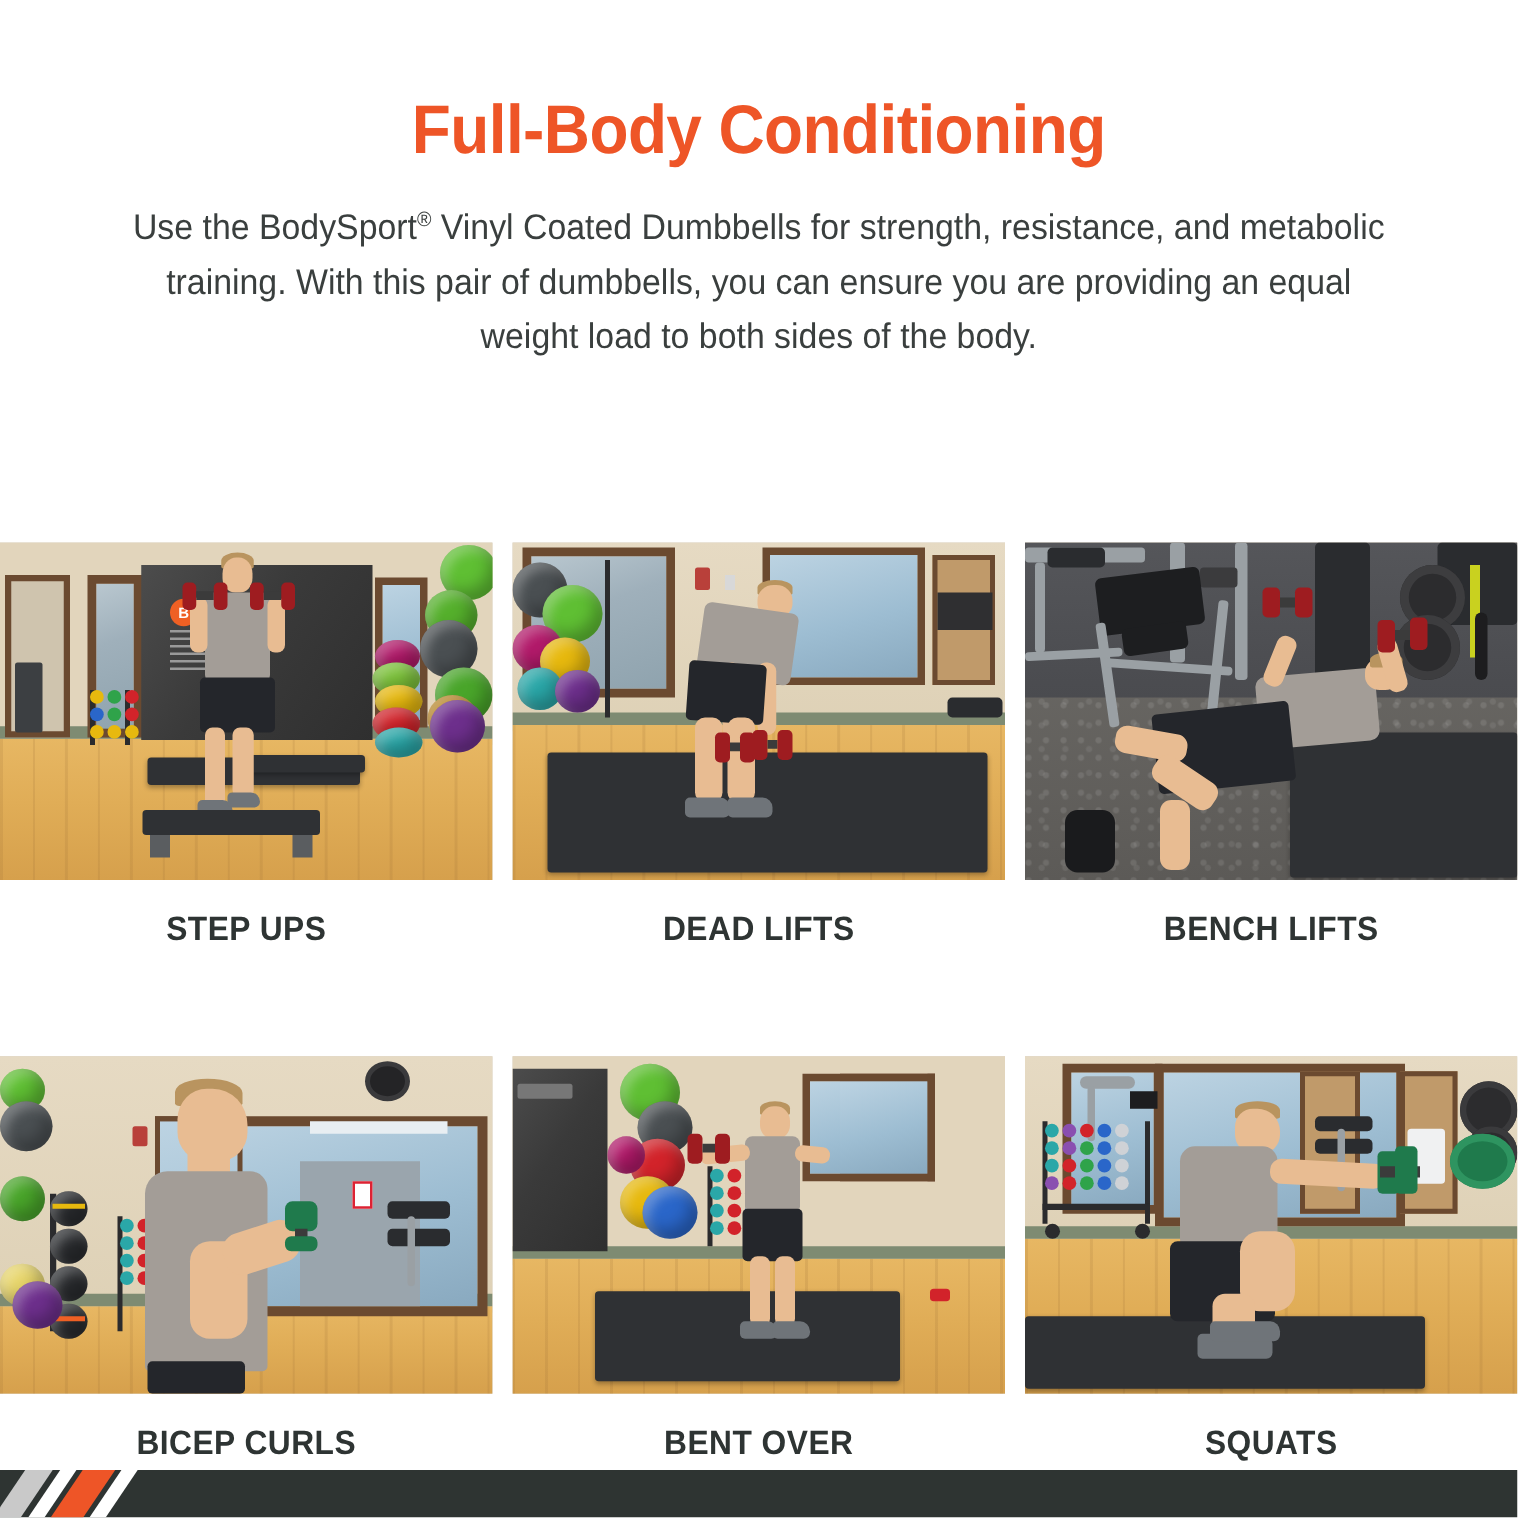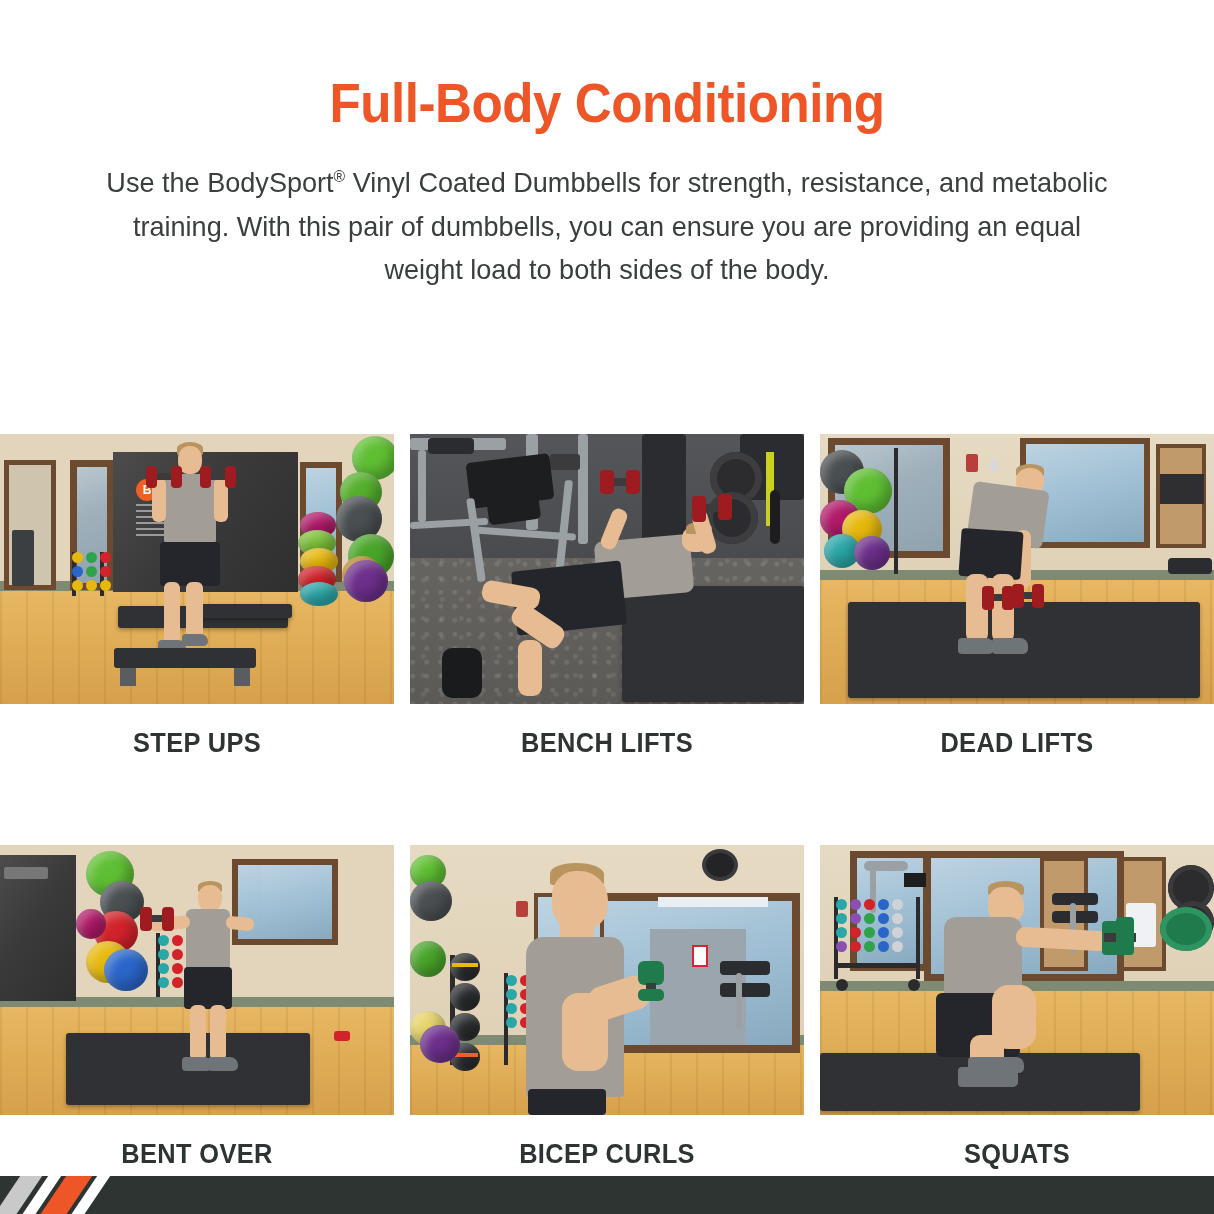--- a/index.html
+++ b/index.html
@@ -231,20 +231,67 @@
 
         <div class="layer" style="left:114px;top:214px;width:142px;height:20px;background:#2f3134;border-radius:3px;"></div>
         <div class="layer" style="left:120px;top:234px;width:16px;height:18px;background:#5a5d60;"></div>
         <div class="layer" style="left:234px;top:234px;width:16px;height:18px;background:#5a5d60;"></div>
       </div>
       <div class="caption">STEP UPS</div>
     </div>
 
     <div class="cell">
       <div class="photo">
+        <div class="layer wall2" style="height:56%"></div>
+        <div class="layer floor" style="height:46%"></div>
+        <div class="layer baseboard" style="bottom:46%"></div>
+
+        <div class="layer mirror" style="left:8px;top:4px;width:122px;height:120px;"></div>
+        <div class="layer window" style="left:200px;top:4px;width:130px;height:110px;"></div>
+        <div class="layer door" style="left:336px;top:10px;width:50px;height:104px;"></div>
+        <div class="layer" style="left:340px;top:40px;width:44px;height:30px;background:#2f2f31;"></div>
+
+        <div class="layer ball" style="left:0;top:16px;width:44px;height:44px;background:#4a4f52;"></div>
+        <div class="layer ball" style="left:24px;top:34px;width:48px;height:46px;background:#5fbf33;"></div>
+        <div class="layer ball" style="left:0;top:66px;width:40px;height:38px;background:#b21a6a;"></div>
+        <div class="layer ball" style="left:22px;top:76px;width:40px;height:38px;background:#e7b90e;"></div>
+        <div class="layer ball" style="left:4px;top:100px;width:36px;height:34px;background:#2aa7a8;"></div>
+        <div class="layer ball" style="left:34px;top:102px;width:36px;height:34px;background:#6d2f8c;"></div>
+        <div class="layer rackPost" style="left:74px;top:14px;width:4px;height:126px;"></div>
+
+        <div class="layer" style="left:146px;top:20px;width:12px;height:18px;background:#b9403a;border-radius:2px;"></div>
+        <div class="layer" style="left:170px;top:26px;width:8px;height:12px;background:#d8d8d8;"></div>
+
+        <div class="layer mat" style="left:28px;top:168px;width:352px;height:96px;"></div>
+
+        <div class="layer hair" style="left:196px;top:30px;width:28px;height:12px;"></div>
+        <div class="layer head" style="left:196px;top:34px;width:28px;height:26px;"></div>
+        <div class="layer shirt" style="left:150px;top:52px;width:76px;height:58px;transform:rotate(8deg);"></div>
+        <div class="layer skin" style="left:168px;top:96px;width:15px;height:60px;border-radius:7px;"></div>
+        <div class="layer skin" style="left:196px;top:96px;width:15px;height:58px;border-radius:7px;"></div>
+        <div class="layer shorts" style="left:140px;top:96px;width:62px;height:48px;transform:rotate(4deg);"></div>
+        <div class="layer skin" style="left:146px;top:140px;width:22px;height:68px;border-radius:8px;"></div>
+        <div class="layer skin" style="left:172px;top:140px;width:22px;height:68px;border-radius:8px;"></div>
+        <div class="layer shoe" style="left:138px;top:204px;width:36px;height:16px;"></div>
+        <div class="layer shoe" style="left:172px;top:204px;width:36px;height:16px;"></div>
+
+        <div class="layer dbRed" style="left:162px;top:152px;width:12px;height:24px;"></div>
+        <div class="layer dbBar" style="left:174px;top:160px;width:8px;height:7px;"></div>
+        <div class="layer dbRed" style="left:182px;top:152px;width:12px;height:24px;"></div>
+        <div class="layer dbRed" style="left:192px;top:150px;width:12px;height:24px;"></div>
+        <div class="layer dbBar" style="left:204px;top:158px;width:8px;height:7px;"></div>
+        <div class="layer dbRed" style="left:212px;top:150px;width:12px;height:24px;"></div>
+
+        <div class="layer machineDark" style="left:348px;top:124px;width:44px;height:16px;"></div>
+      </div>
+      <div class="caption">DEAD LIFTS</div>
+    </div>
+
+    <div class="cell">
+      <div class="photo">
         <div class="layer floorGray"></div>
         <div class="layer" style="left:0;top:0;width:100%;height:46%;background:linear-gradient(180deg,#55565a 0%,#4a4b4f 100%);"></div>
 
         <div class="layer machine" style="left:0;top:4px;width:96px;height:12px;"></div>
         <div class="layer machine" style="left:8px;top:16px;width:8px;height:72px;"></div>
         <div class="layer machineDark" style="left:18px;top:4px;width:46px;height:16px;"></div>
         <div class="layer machine" style="left:116px;top:0;width:12px;height:96px;"></div>
         <div class="layer machine" style="left:168px;top:0;width:10px;height:110px;"></div>
         <div class="layer machineDark" style="left:232px;top:0;width:44px;height:150px;"></div>
         <div class="layer machineDark" style="left:330px;top:0;width:64px;height:66px;"></div>
@@ -279,65 +326,88 @@
         <div class="layer dbRed" style="left:216px;top:36px;width:14px;height:24px;"></div>
         <div class="layer dbRed" style="left:282px;top:62px;width:14px;height:26px;"></div>
         <div class="layer dbBar" style="left:296px;top:70px;width:12px;height:8px;"></div>
         <div class="layer dbRed" style="left:308px;top:60px;width:14px;height:26px;"></div>
 
         <div class="layer" style="left:32px;top:214px;width:40px;height:50px;background:#1a1b1d;border-radius:10px;"></div>
       </div>
       <div class="caption">BENCH LIFTS</div>
     </div>
 
-    <div class="cell">
+    <div class="cell r2">
       <div class="photo">
-        <div class="layer wall2" style="height:56%"></div>
-        <div class="layer floor" style="height:46%"></div>
-        <div class="layer baseboard" style="bottom:46%"></div>
-
-        <div class="layer mirror" style="left:8px;top:4px;width:122px;height:120px;"></div>
-        <div class="layer window" style="left:200px;top:4px;width:130px;height:110px;"></div>
-        <div class="layer door" style="left:336px;top:10px;width:50px;height:104px;"></div>
-        <div class="layer" style="left:340px;top:40px;width:44px;height:30px;background:#2f2f31;"></div>
-
-        <div class="layer ball" style="left:0;top:16px;width:44px;height:44px;background:#4a4f52;"></div>
-        <div class="layer ball" style="left:24px;top:34px;width:48px;height:46px;background:#5fbf33;"></div>
-        <div class="layer ball" style="left:0;top:66px;width:40px;height:38px;background:#b21a6a;"></div>
-        <div class="layer ball" style="left:22px;top:76px;width:40px;height:38px;background:#e7b90e;"></div>
-        <div class="layer ball" style="left:4px;top:100px;width:36px;height:34px;background:#2aa7a8;"></div>
-        <div class="layer ball" style="left:34px;top:102px;width:36px;height:34px;background:#6d2f8c;"></div>
-        <div class="layer rackPost" style="left:74px;top:14px;width:4px;height:126px;"></div>
-
-        <div class="layer" style="left:146px;top:20px;width:12px;height:18px;background:#b9403a;border-radius:2px;"></div>
-        <div class="layer" style="left:170px;top:26px;width:8px;height:12px;background:#d8d8d8;"></div>
-
-        <div class="layer mat" style="left:28px;top:168px;width:352px;height:96px;"></div>
-
-        <div class="layer hair" style="left:196px;top:30px;width:28px;height:12px;"></div>
-        <div class="layer head" style="left:196px;top:34px;width:28px;height:26px;"></div>
-        <div class="layer shirt" style="left:150px;top:52px;width:76px;height:58px;transform:rotate(8deg);"></div>
-        <div class="layer skin" style="left:168px;top:96px;width:15px;height:60px;border-radius:7px;"></div>
-        <div class="layer skin" style="left:196px;top:96px;width:15px;height:58px;border-radius:7px;"></div>
-        <div class="layer shorts" style="left:140px;top:96px;width:62px;height:48px;transform:rotate(4deg);"></div>
-        <div class="layer skin" style="left:146px;top:140px;width:22px;height:68px;border-radius:8px;"></div>
-        <div class="layer skin" style="left:172px;top:140px;width:22px;height:68px;border-radius:8px;"></div>
-        <div class="layer shoe" style="left:138px;top:204px;width:36px;height:16px;"></div>
-        <div class="layer shoe" style="left:172px;top:204px;width:36px;height:16px;"></div>
-
-        <div class="layer dbRed" style="left:162px;top:152px;width:12px;height:24px;"></div>
-        <div class="layer dbBar" style="left:174px;top:160px;width:8px;height:7px;"></div>
-        <div class="layer dbRed" style="left:182px;top:152px;width:12px;height:24px;"></div>
-        <div class="layer dbRed" style="left:192px;top:150px;width:12px;height:24px;"></div>
-        <div class="layer dbBar" style="left:204px;top:158px;width:8px;height:7px;"></div>
-        <div class="layer dbRed" style="left:212px;top:150px;width:12px;height:24px;"></div>
-
-        <div class="layer machineDark" style="left:348px;top:124px;width:44px;height:16px;"></div>
+        <div class="layer wall2" style="height:76%"></div>
+        <div class="layer floor" style="height:26%"></div>
+        <div class="layer baseboard" style="bottom:26%"></div>
+
+        <div class="layer" style="left:292px;top:4px;width:36px;height:32px;border-radius:50%;background:#242426;border:4px solid #3a3a3c;"></div>
+
+        <div class="layer window" style="left:124px;top:48px;width:266px;height:160px;border-width:8px;"></div>
+        <div class="layer" style="left:240px;top:84px;width:96px;height:116px;background:#9aa5ad;"></div>
+        <div class="layer" style="left:248px;top:52px;width:110px;height:10px;background:#e8eef2;"></div>
+        <div class="layer" style="left:282px;top:100px;width:16px;height:22px;background:#fff;border:2px solid #d23;"></div>
+        <div class="layer machineDark" style="left:310px;top:116px;width:50px;height:14px;"></div>
+        <div class="layer machineDark" style="left:310px;top:138px;width:50px;height:14px;"></div>
+        <div class="layer machine" style="left:326px;top:128px;width:6px;height:56px;"></div>
+        <div class="layer" style="left:106px;top:56px;width:12px;height:16px;background:#b9403a;border-radius:2px;"></div>
+
+        <div class="layer door" style="left:124px;top:48px;width:70px;height:160px;background:linear-gradient(170deg,#bcd3e2,#9dbdd2);"></div>
+
+        <div class="layer rackPost" style="left:40px;top:110px;width:5px;height:110px;"></div>
+        <div class="layer ball" style="left:40px;top:108px;width:30px;height:28px;background:#2a2c2f;"></div>
+        <div class="layer ball" style="left:40px;top:138px;width:30px;height:28px;background:#2a2c2f;"></div>
+        <div class="layer ball" style="left:40px;top:168px;width:30px;height:28px;background:#2a2c2f;"></div>
+        <div class="layer ball" style="left:40px;top:198px;width:30px;height:28px;background:#2a2c2f;"></div>
+        <div class="layer" style="left:42px;top:118px;width:26px;height:4px;background:#e7b90e;"></div>
+        <div class="layer" style="left:42px;top:208px;width:26px;height:4px;background:#ef6024;"></div>
+
+        <div class="layer ball" style="left:0;top:10px;width:36px;height:34px;background:#5fbf33;"></div>
+        <div class="layer ball" style="left:0;top:36px;width:42px;height:40px;background:#4a4f52;"></div>
+        <div class="layer ball" style="left:0;top:96px;width:36px;height:36px;background:#49a52a;"></div>
+        <div class="layer ball" style="left:0;top:166px;width:36px;height:34px;background:#e7d56a;"></div>
+        <div class="layer ball" style="left:10px;top:180px;width:40px;height:38px;background:#6d2f8c;"></div>
+
+        <div class="layer rackPost" style="left:94px;top:128px;width:4px;height:92px;"></div>
+        <div class="pegRow" style="left:96px;top:130px;">
+            <span class="peg" style="background:#2aa7a8"></span>
+            <span class="peg" style="background:#d2232a"></span>
+            <span class="peg" style="background:#8a4fb0"></span>
+          </div>
+        <div class="pegRow" style="left:96px;top:144px;">
+            <span class="peg" style="background:#2aa7a8"></span>
+            <span class="peg" style="background:#d2232a"></span>
+            <span class="peg" style="background:#8a4fb0"></span>
+          </div>
+        <div class="pegRow" style="left:96px;top:158px;">
+            <span class="peg" style="background:#2aa7a8"></span>
+            <span class="peg" style="background:#d2232a"></span>
+            <span class="peg" style="background:#8a4fb0"></span>
+          </div>
+        <div class="pegRow" style="left:96px;top:172px;">
+            <span class="peg" style="background:#2aa7a8"></span>
+            <span class="peg" style="background:#d2232a"></span>
+            <span class="peg" style="background:#8a4fb0"></span>
+          </div>
+
+        <div class="layer hair" style="left:140px;top:18px;width:54px;height:22px;border-radius:50% 54% 10% 10%;"></div>
+        <div class="layer head" style="left:142px;top:26px;width:56px;height:58px;border-radius:42% 50% 40% 40%;"></div>
+        <div class="layer skin" style="left:150px;top:76px;width:34px;height:28px;"></div>
+        <div class="layer shirt" style="left:116px;top:92px;width:98px;height:160px;border-radius:18px 14px 4px 4px;"></div>
+        <div class="layer skin" style="left:152px;top:148px;width:46px;height:78px;border-radius:16px;"></div>
+        <div class="layer skin" style="left:178px;top:136px;width:62px;height:34px;border-radius:14px;transform:rotate(-18deg);"></div>
+        <div class="layer shorts" style="left:118px;top:244px;width:78px;height:26px;"></div>
+
+        <div class="layer dbGreen" style="left:228px;top:116px;width:26px;height:24px;border-radius:6px;"></div>
+        <div class="layer dbBar" style="left:236px;top:138px;width:10px;height:8px;"></div>
+        <div class="layer dbGreen" style="left:228px;top:144px;width:26px;height:12px;border-radius:5px;"></div>
       </div>
-      <div class="caption">DEAD LIFTS</div>
+      <div class="caption">BICEP CURLS</div>
     </div>
 
     <div class="cell r2">
       <div class="photo">
         <div class="layer wall" style="height:62%"></div>
         <div class="layer floor" style="height:40%"></div>
         <div class="layer baseboard" style="bottom:40%"></div>
 
         <div class="layer banner" style="left:0;top:10px;width:76px;height:146px;"></div>
         <div class="layer" style="left:4px;top:22px;width:44px;height:12px;background:#777;border-radius:2px;"></div>
@@ -396,90 +466,20 @@
         <div class="layer dbBar" style="left:152px;top:70px;width:10px;height:7px;"></div>
         <div class="layer dbRed" style="left:162px;top:62px;width:12px;height:24px;"></div>
 
         <div class="layer" style="left:334px;top:186px;width:16px;height:10px;background:#d2232a;border-radius:3px;"></div>
       </div>
       <div class="caption">BENT OVER</div>
     </div>
 
     <div class="cell r2">
       <div class="photo">
-        <div class="layer wall2" style="height:76%"></div>
-        <div class="layer floor" style="height:26%"></div>
-        <div class="layer baseboard" style="bottom:26%"></div>
-
-        <div class="layer" style="left:292px;top:4px;width:36px;height:32px;border-radius:50%;background:#242426;border:4px solid #3a3a3c;"></div>
-
-        <div class="layer window" style="left:124px;top:48px;width:266px;height:160px;border-width:8px;"></div>
-        <div class="layer" style="left:240px;top:84px;width:96px;height:116px;background:#9aa5ad;"></div>
-        <div class="layer" style="left:248px;top:52px;width:110px;height:10px;background:#e8eef2;"></div>
-        <div class="layer" style="left:282px;top:100px;width:16px;height:22px;background:#fff;border:2px solid #d23;"></div>
-        <div class="layer machineDark" style="left:310px;top:116px;width:50px;height:14px;"></div>
-        <div class="layer machineDark" style="left:310px;top:138px;width:50px;height:14px;"></div>
-        <div class="layer machine" style="left:326px;top:128px;width:6px;height:56px;"></div>
-        <div class="layer" style="left:106px;top:56px;width:12px;height:16px;background:#b9403a;border-radius:2px;"></div>
-
-        <div class="layer door" style="left:124px;top:48px;width:70px;height:160px;background:linear-gradient(170deg,#bcd3e2,#9dbdd2);"></div>
-
-        <div class="layer rackPost" style="left:40px;top:110px;width:5px;height:110px;"></div>
-        <div class="layer ball" style="left:40px;top:108px;width:30px;height:28px;background:#2a2c2f;"></div>
-        <div class="layer ball" style="left:40px;top:138px;width:30px;height:28px;background:#2a2c2f;"></div>
-        <div class="layer ball" style="left:40px;top:168px;width:30px;height:28px;background:#2a2c2f;"></div>
-        <div class="layer ball" style="left:40px;top:198px;width:30px;height:28px;background:#2a2c2f;"></div>
-        <div class="layer" style="left:42px;top:118px;width:26px;height:4px;background:#e7b90e;"></div>
-        <div class="layer" style="left:42px;top:208px;width:26px;height:4px;background:#ef6024;"></div>
-
-        <div class="layer ball" style="left:0;top:10px;width:36px;height:34px;background:#5fbf33;"></div>
-        <div class="layer ball" style="left:0;top:36px;width:42px;height:40px;background:#4a4f52;"></div>
-        <div class="layer ball" style="left:0;top:96px;width:36px;height:36px;background:#49a52a;"></div>
-        <div class="layer ball" style="left:0;top:166px;width:36px;height:34px;background:#e7d56a;"></div>
-        <div class="layer ball" style="left:10px;top:180px;width:40px;height:38px;background:#6d2f8c;"></div>
-
-        <div class="layer rackPost" style="left:94px;top:128px;width:4px;height:92px;"></div>
-        <div class="pegRow" style="left:96px;top:130px;">
-            <span class="peg" style="background:#2aa7a8"></span>
-            <span class="peg" style="background:#d2232a"></span>
-            <span class="peg" style="background:#8a4fb0"></span>
-          </div>
-        <div class="pegRow" style="left:96px;top:144px;">
-            <span class="peg" style="background:#2aa7a8"></span>
-            <span class="peg" style="background:#d2232a"></span>
-            <span class="peg" style="background:#8a4fb0"></span>
-          </div>
-        <div class="pegRow" style="left:96px;top:158px;">
-            <span class="peg" style="background:#2aa7a8"></span>
-            <span class="peg" style="background:#d2232a"></span>
-            <span class="peg" style="background:#8a4fb0"></span>
-          </div>
-        <div class="pegRow" style="left:96px;top:172px;">
-            <span class="peg" style="background:#2aa7a8"></span>
-            <span class="peg" style="background:#d2232a"></span>
-            <span class="peg" style="background:#8a4fb0"></span>
-          </div>
-
-        <div class="layer hair" style="left:140px;top:18px;width:54px;height:22px;border-radius:50% 54% 10% 10%;"></div>
-        <div class="layer head" style="left:142px;top:26px;width:56px;height:58px;border-radius:42% 50% 40% 40%;"></div>
-        <div class="layer skin" style="left:150px;top:76px;width:34px;height:28px;"></div>
-        <div class="layer shirt" style="left:116px;top:92px;width:98px;height:160px;border-radius:18px 14px 4px 4px;"></div>
-        <div class="layer skin" style="left:152px;top:148px;width:46px;height:78px;border-radius:16px;"></div>
-        <div class="layer skin" style="left:178px;top:136px;width:62px;height:34px;border-radius:14px;transform:rotate(-18deg);"></div>
-        <div class="layer shorts" style="left:118px;top:244px;width:78px;height:26px;"></div>
-
-        <div class="layer dbGreen" style="left:228px;top:116px;width:26px;height:24px;border-radius:6px;"></div>
-        <div class="layer dbBar" style="left:236px;top:138px;width:10px;height:8px;"></div>
-        <div class="layer dbGreen" style="left:228px;top:144px;width:26px;height:12px;border-radius:5px;"></div>
-      </div>
-      <div class="caption">BICEP CURLS</div>
-    </div>
-
-    <div class="cell r2">
-      <div class="photo">
         <div class="layer wall2" style="height:56%"></div>
         <div class="layer floor" style="height:46%"></div>
         <div class="layer baseboard" style="bottom:46%"></div>
 
         <div class="layer window" style="left:104px;top:6px;width:200px;height:130px;border-width:7px;"></div>
         <div class="layer window" style="left:30px;top:6px;width:80px;height:120px;border-width:7px;"></div>
         <div class="layer door" style="left:220px;top:12px;width:48px;height:114px;"></div>
         <div class="layer door" style="left:300px;top:12px;width:46px;height:114px;"></div>
 
         <div class="layer machine" style="left:44px;top:16px;width:44px;height:10px;border-radius:6px;"></div>

